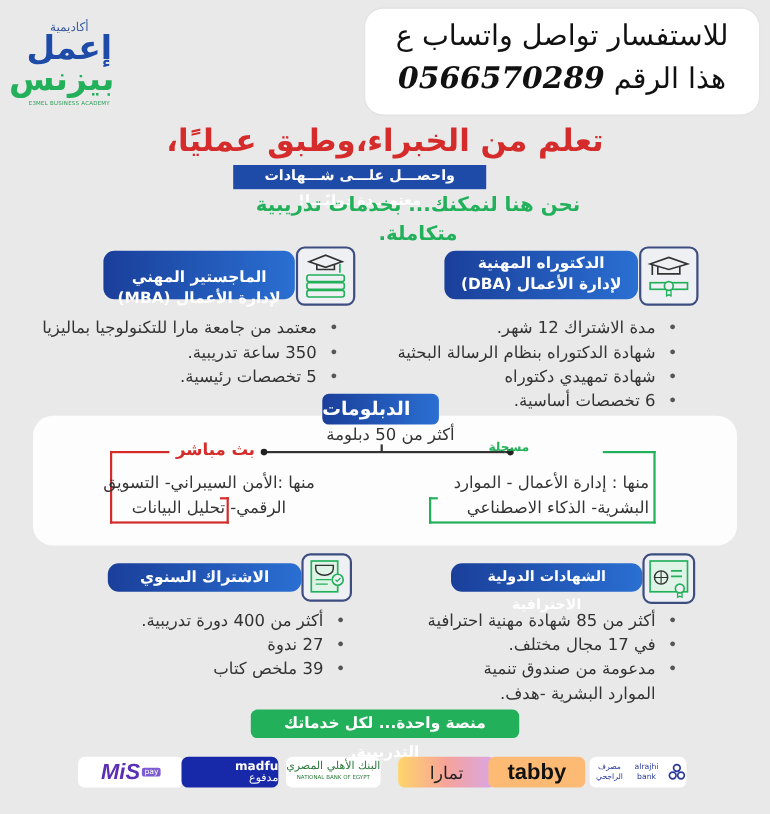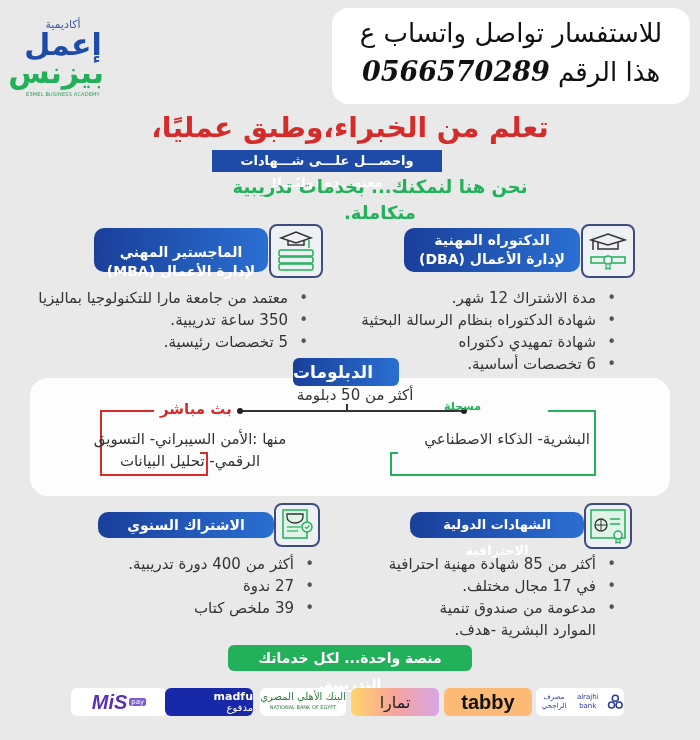--- a/index.html
+++ b/index.html
@@ -154,20 +154,21 @@
   <div>الرقمي- تحليل البيانات</div>
 </div>
 
 <div class="abs rec-label">مسجلة</div>
 <div class="abs rec-box-line-top"></div>
 <div class="abs rec-box-right"></div>
 <div class="abs rec-box-bottom"></div>
 <div class="abs rec-box-left"></div>
 <div class="abs rec-box-ltop"></div>
 <div class="abs dip-text" style="right:110px; top:428px; width:200px;">
+  <div>منها : إدارة الأعمال - الموارد</div>
   <div>البشرية- الذكاء الاصطناعي</div>
 </div>
 
 <div class="abs" style="left:410px; top:512px; width:174px;">
   <div class="card-head" style="height:26px; line-height:26px; font-size:13px;">الشهادات الدولية الاحترافية</div>
 </div>
 <div class="abs icon-box" style="left:584px; top:503px; width:48px; height:46px;">
   <svg width="44" height="42" viewBox="0 0 44 42">
     <rect x="5" y="5" width="34" height="28" fill="#dff3e6" stroke="#22b05a" stroke-width="1.5"></rect>
     <circle cx="15" cy="20" r="6" fill="none" stroke="#333" stroke-width="1.3"></circle>
@@ -212,21 +213,21 @@
   <sup style="font-size:7px; color:#fff; background:#7d5bd0; padding:0 2px; border-radius:2px; margin-left:2px;">pay</sup>
 </div>
 <div class="abs partner" style="left:165px; width:88px; background:#1728a8; flex-direction:column; line-height:11px;align-items:flex-end;">
   <span style="font-size:11px; color:#fff; font-weight:bold;">madfu</span>
   <span style="font-size:10px; color:#fff; direction:rtl;">مدفوع</span>
 </div>
 <div class="abs partner" style="left:260px; width:86px; background:#fff; flex-direction:column; line-height:10px;">
   <span style="font-size:10px; color:#2d7a3c; direction:rtl;">البنك الأهلي المصري</span>
   <span style="font-size:5px; color:#2d7a3c;">NATIONAL BANK OF EGYPT</span>
 </div>
-<div class="abs partner" style="left:351px; width:88px; background:linear-gradient(90deg,#ffd56a,#f6a39a,#d8a6e6);">
+<div class="abs partner" style="left:362px; width:88px; background:linear-gradient(90deg,#ffd56a,#f6a39a,#d8a6e6);">
   <span style="font-size:16px; color:#222; direction:rtl;">تمارا</span>
 </div>
 <div class="abs partner" style="left:444px; width:88px; background:#fdba74;">
   <span style="font-family:'Liberation Sans',sans-serif; font-weight:bold; font-size:20px; color:#111;">tabby</span>
 </div>
 <div class="abs partner" style="left:536px; width:88px; background:#fff;">
   <div style="display:flex; line-height:9px; margin-right:4px;">
     <span style="font-size:7px; color:#2b3a9e; direction:rtl;">مصرف الراجحي</span>
     <span style="font-size:7px; color:#2b3a9e;">alrajhi bank</span>
   </div>

